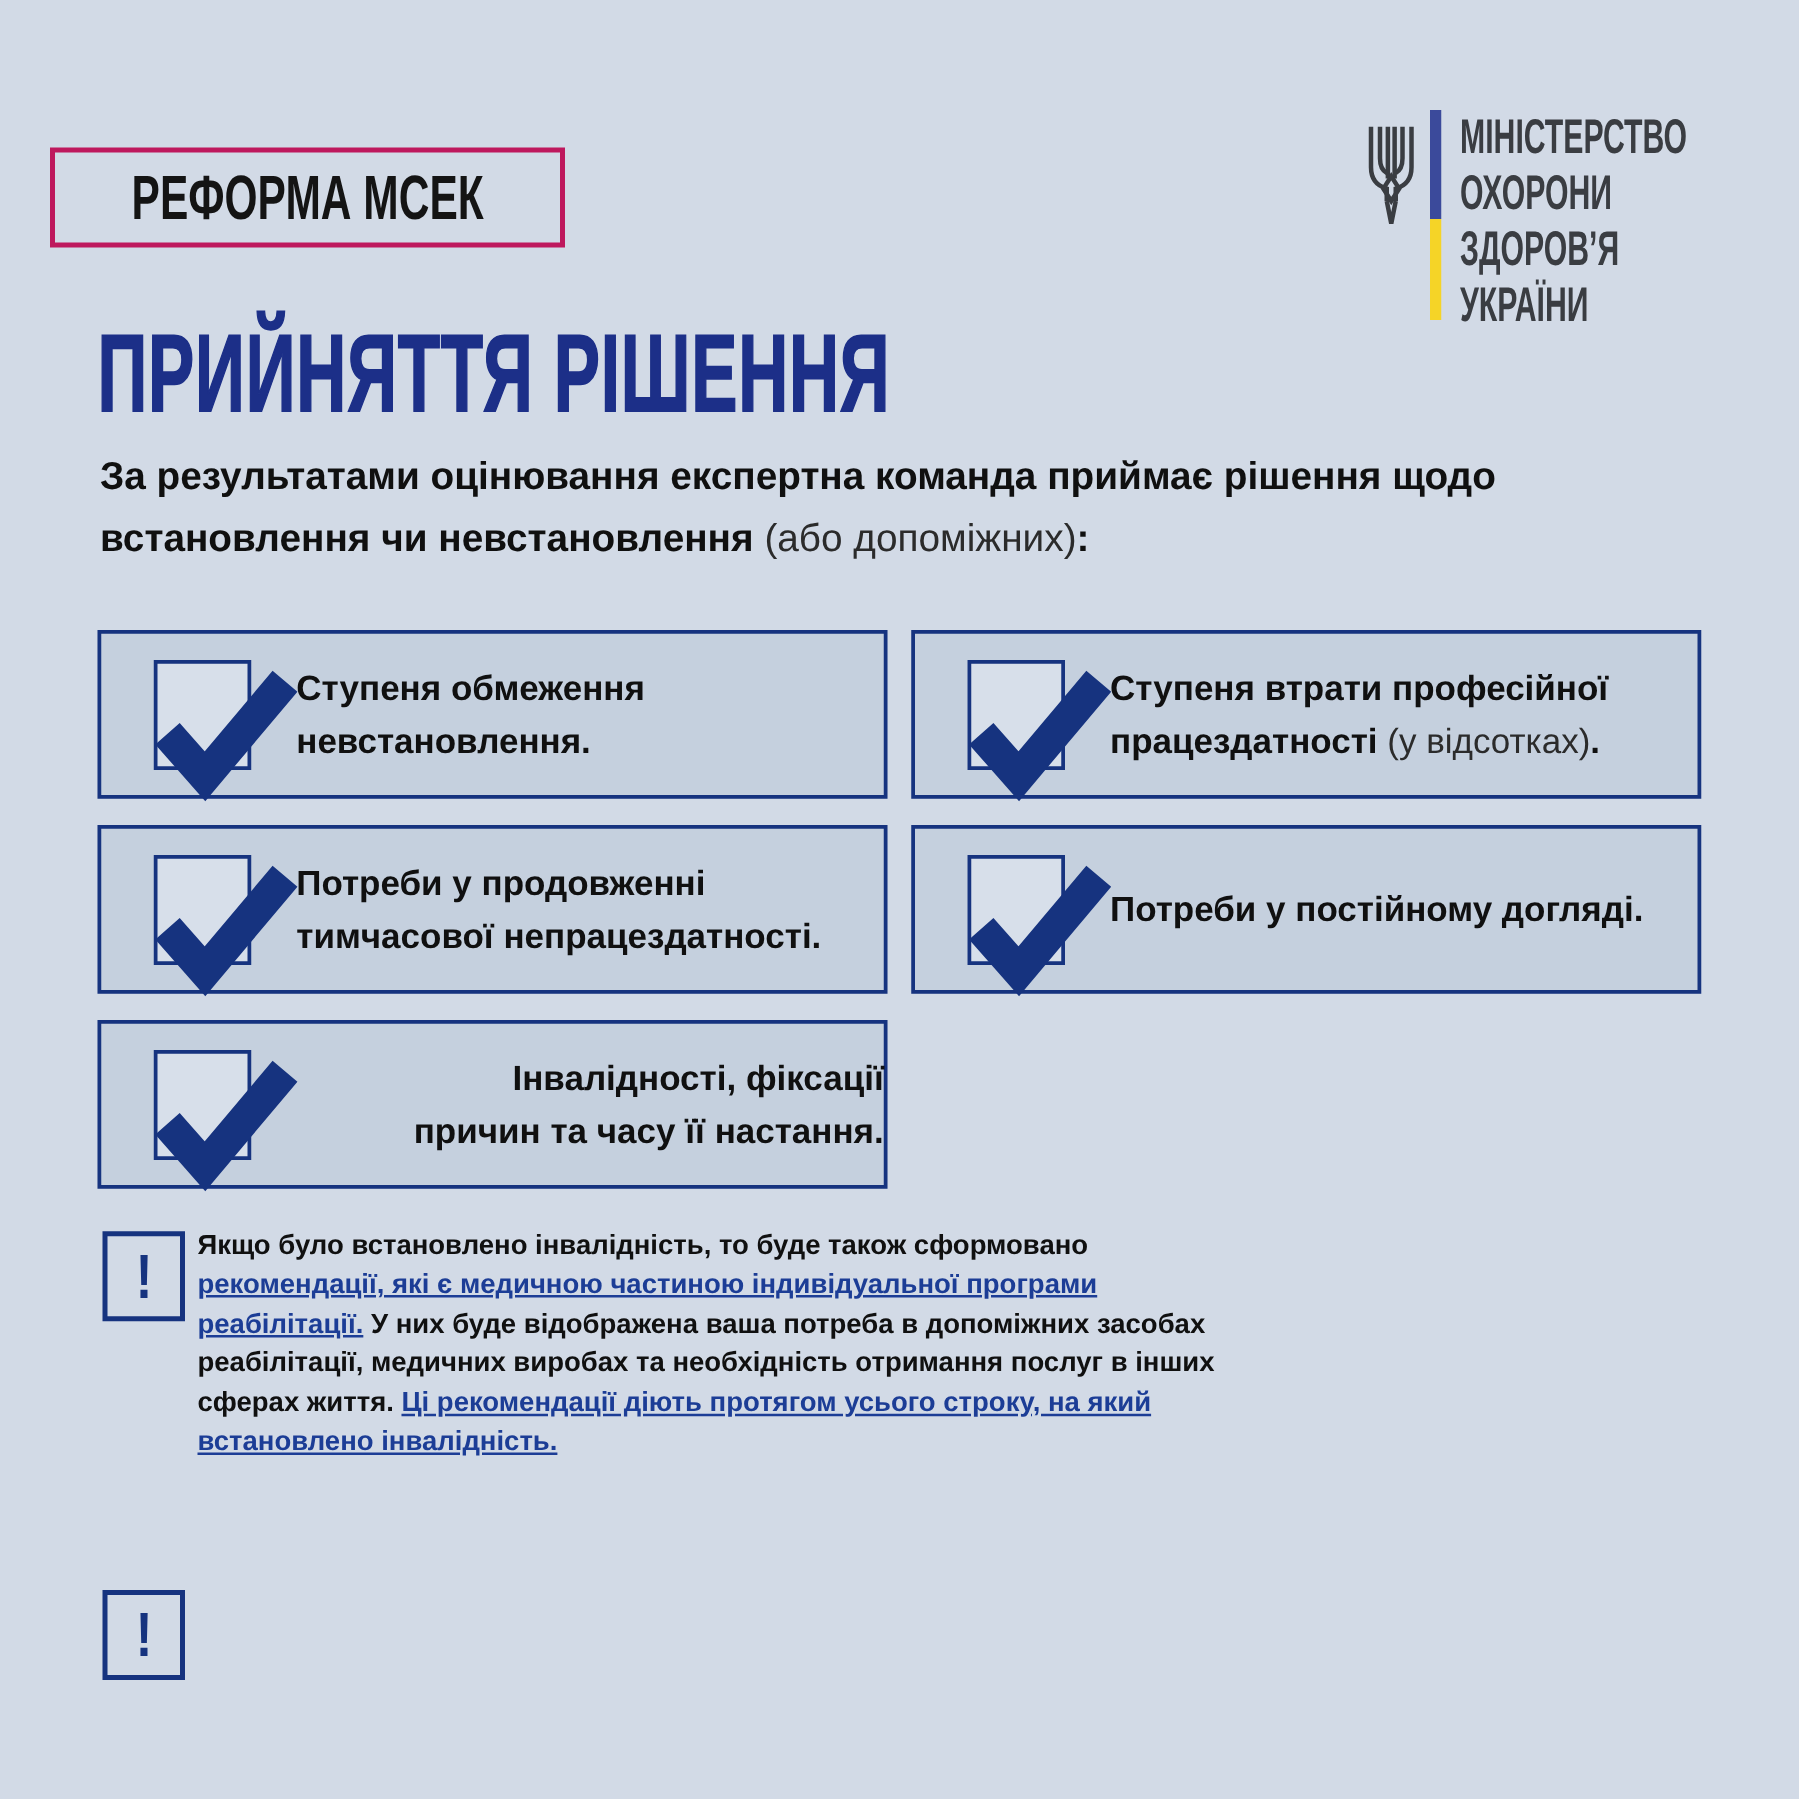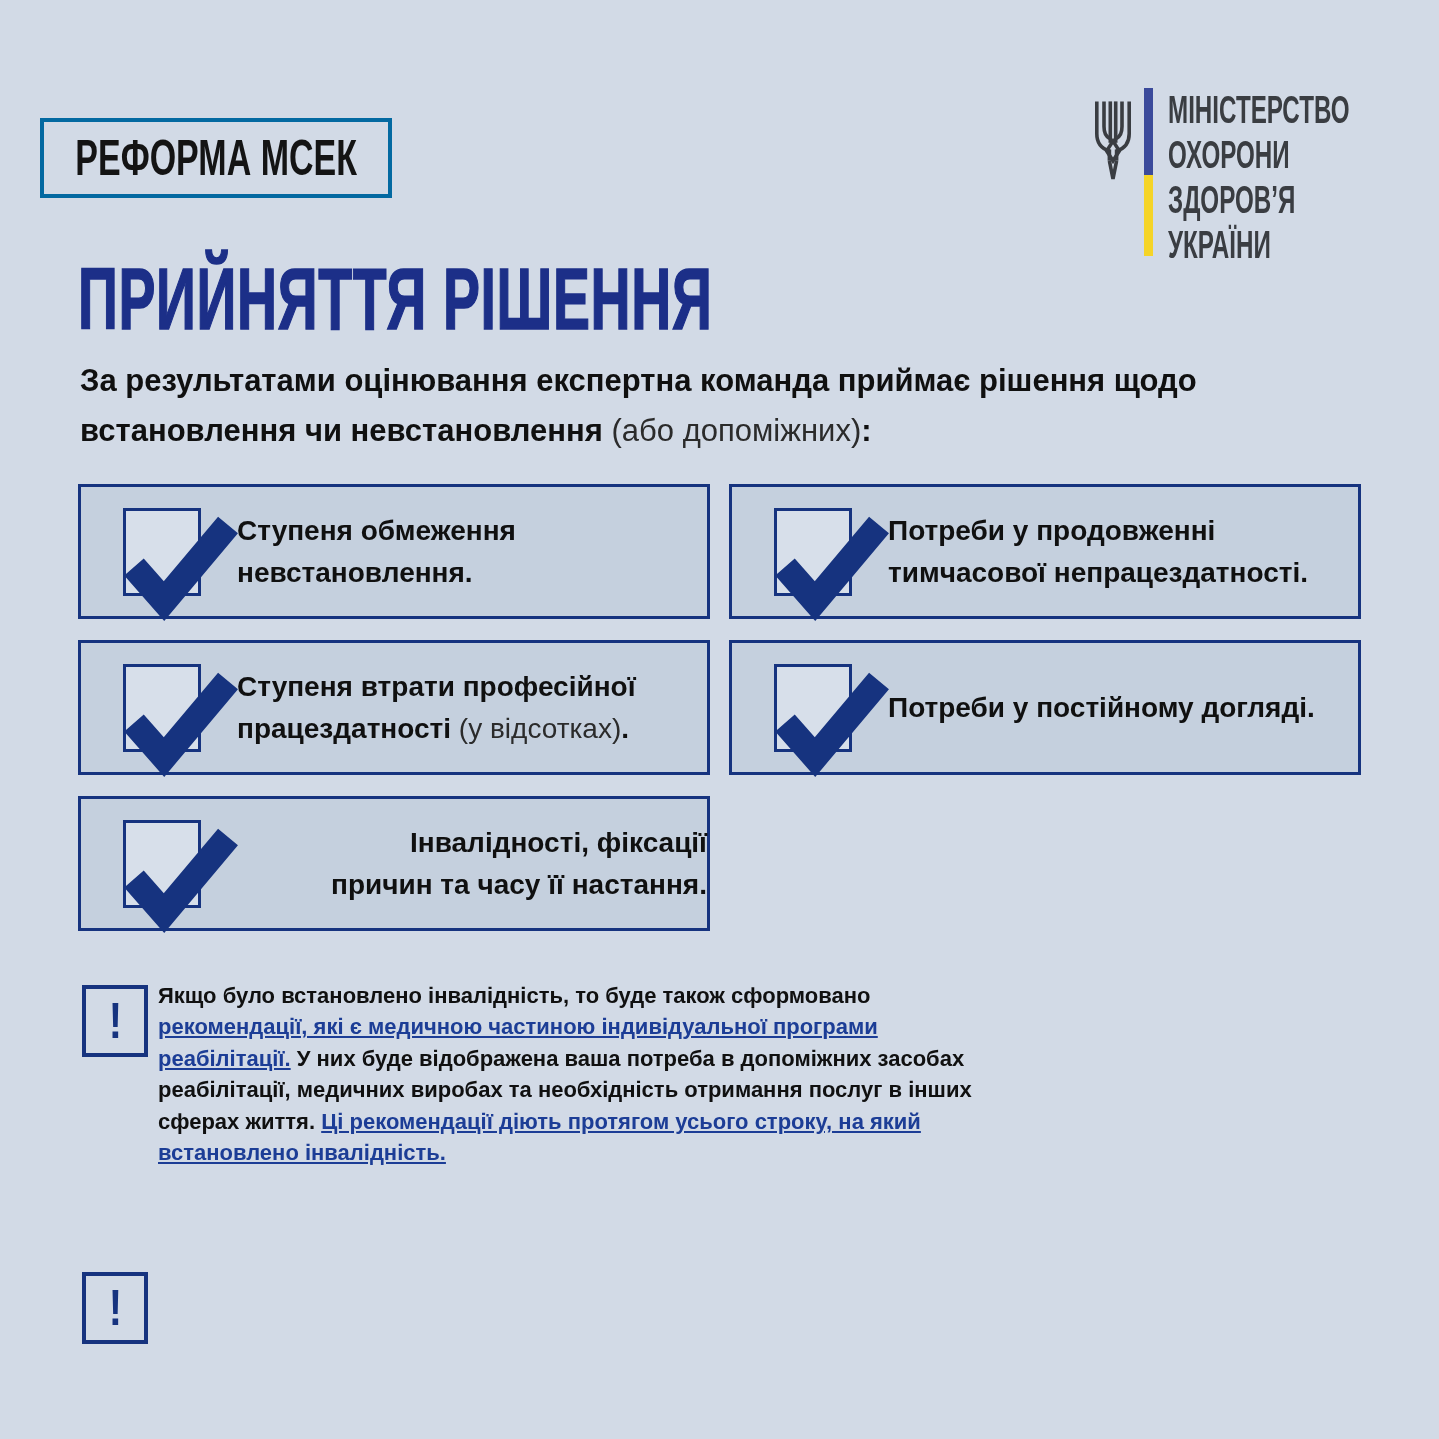--- a/index.html
+++ b/index.html
@@ -17,22 +17,22 @@
   *{margin:0;padding:0;box-sizing:border-box;}
   html,body{background:var(--page-bg);}
   body{font-family:"Liberation Sans",sans-serif;}
   .canvas{
     position:relative;width:1439px;height:1439px;
     background:var(--page-bg);overflow:hidden;
   }
 
   
   .badge{
-    position:absolute;left:40px;top:118px;width:352px;height:80px;
-    border:4px solid #0369a1;display:flex;align-items:center;justify-content:center;
+    position:absolute;left:40px;top:118px;width:412px;height:80px;
+    border:4px solid #be185d;display:flex;align-items:center;justify-content:center;
   }
   .badge-text{
     display:inline-block;font-size:50px;font-weight:700;color:#141414;
     transform:scaleX(.68);transform-origin:50% 50%;white-space:nowrap;
     letter-spacing:0;
   }
 
   
   .logo{position:absolute;left:1086px;top:88px;}
   .trident{position:absolute;left:0;top:6px;width:54px;height:94px;}
@@ -56,21 +56,21 @@
   }
 
   
   .intro{
     position:absolute;left:80px;top:356px;width:1290px;
     font-size:31px;line-height:1.62;color:var(--ink);
   }
 
   
   .cards{
-    position:absolute;left:78px;top:484px;
+    position:absolute;left:78px;top:504px;
     display:grid;grid-template-columns:632px 632px;grid-auto-rows:135px;
     column-gap:19px;row-gap:21px;
   }
   .card{
     background:var(--card-bg);border:3px solid var(--navy);
     display:flex;align-items:center;
   }
   .card-5{grid-column:1;text-align:right;}
   .checkbox{
     position:relative;flex:0 0 auto;width:78px;height:88px;margin-left:42px;
@@ -139,36 +139,36 @@
 
     <div class="card card-1">
       <div class="checkbox">
         <svg width="118" height="92" viewBox="0 0 118 92">
           <path d="M12 48 L42 82 L106 6" fill="none" stroke="#16337f" stroke-width="26"></path>
         </svg>
       </div>
       <div class="card-text"><span class="s-bold">Ступеня обмеження</span><br><span class="s-bold">невстановлення.</span></div>
     </div>
 
+    <div class="card card-2">
+      <div class="checkbox">
+        <svg width="118" height="92" viewBox="0 0 118 92">
+          <path d="M12 48 L42 82 L106 6" fill="none" stroke="#16337f" stroke-width="26"></path>
+        </svg>
+      </div>
+      <div class="card-text"><span class="s-bold">Ступеня втрати професійної</span><br><span class="s-bold">працездатності </span><span class="s-regular">(у відсотках)</span><span class="s-bold">.</span></div>
+    </div>
+
     <div class="card card-3">
       <div class="checkbox">
         <svg width="118" height="92" viewBox="0 0 118 92">
           <path d="M12 48 L42 82 L106 6" fill="none" stroke="#16337f" stroke-width="26"></path>
         </svg>
       </div>
       <div class="card-text"><span class="s-bold">Потреби у продовженні</span><br><span class="s-bold">тимчасової непрацездатності.</span></div>
-    </div>
-
-    <div class="card card-2">
-      <div class="checkbox">
-        <svg width="118" height="92" viewBox="0 0 118 92">
-          <path d="M12 48 L42 82 L106 6" fill="none" stroke="#16337f" stroke-width="26"></path>
-        </svg>
-      </div>
-      <div class="card-text"><span class="s-bold">Ступеня втрати професійної</span><br><span class="s-bold">працездатності </span><span class="s-regular">(у відсотках)</span><span class="s-bold">.</span></div>
     </div>
 
     <div class="card card-4">
       <div class="checkbox">
         <svg width="118" height="92" viewBox="0 0 118 92">
           <path d="M12 48 L42 82 L106 6" fill="none" stroke="#16337f" stroke-width="26"></path>
         </svg>
       </div>
       <div class="card-text"><span class="s-bold">Потреби у постійному догляді.</span></div>
     </div>

